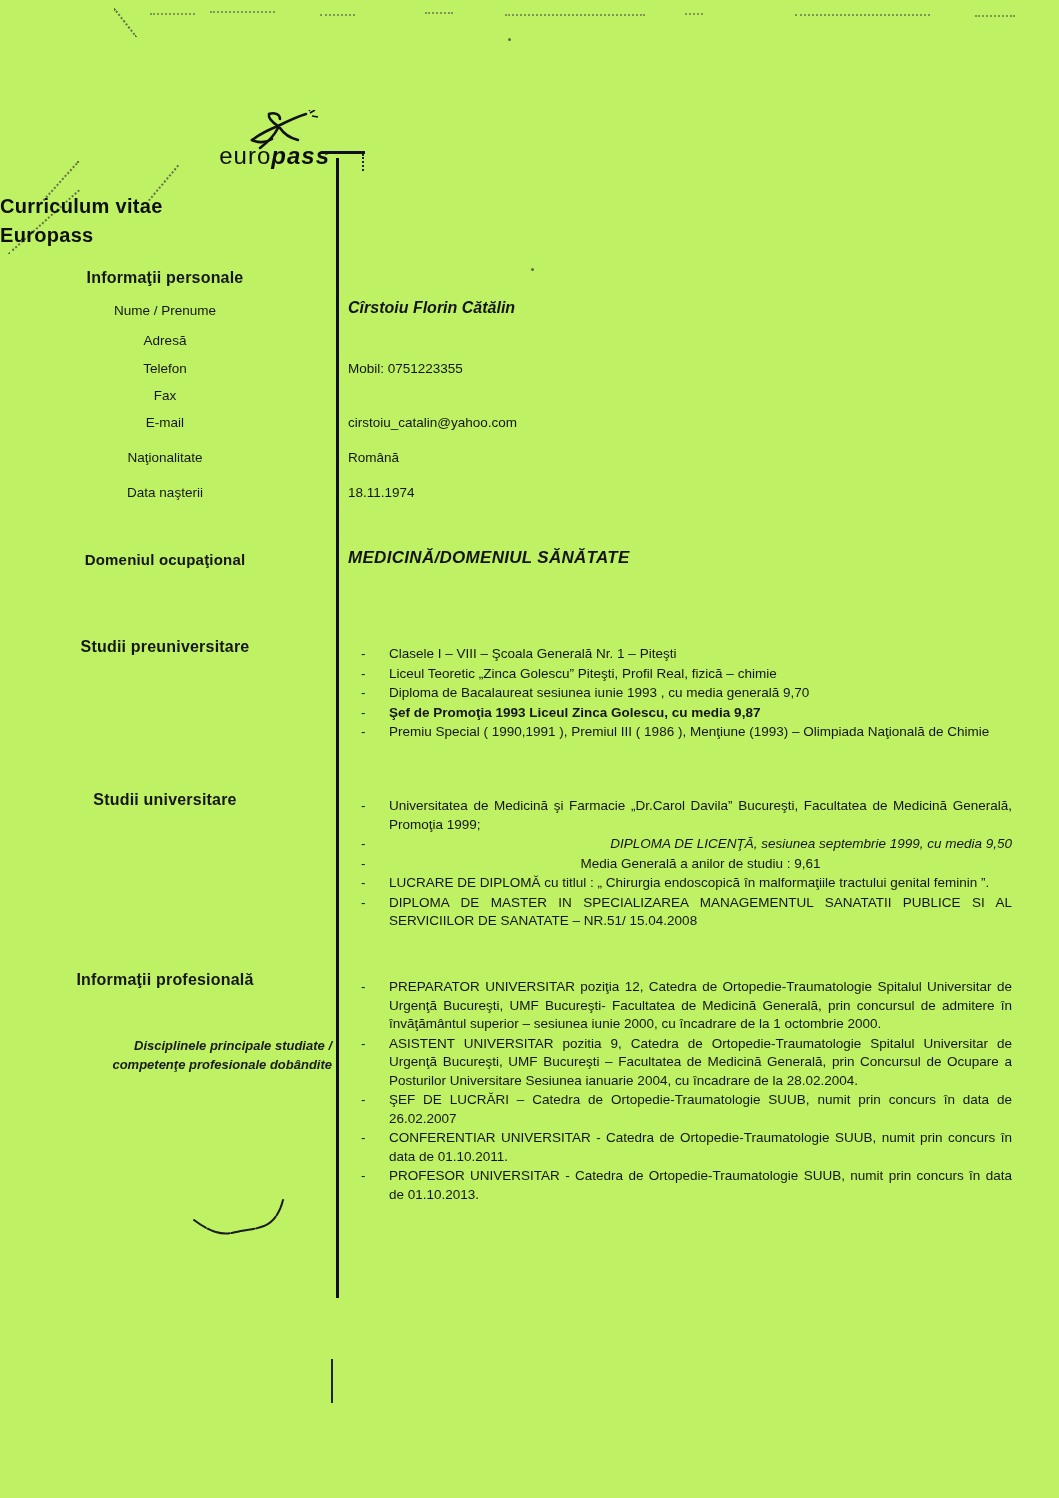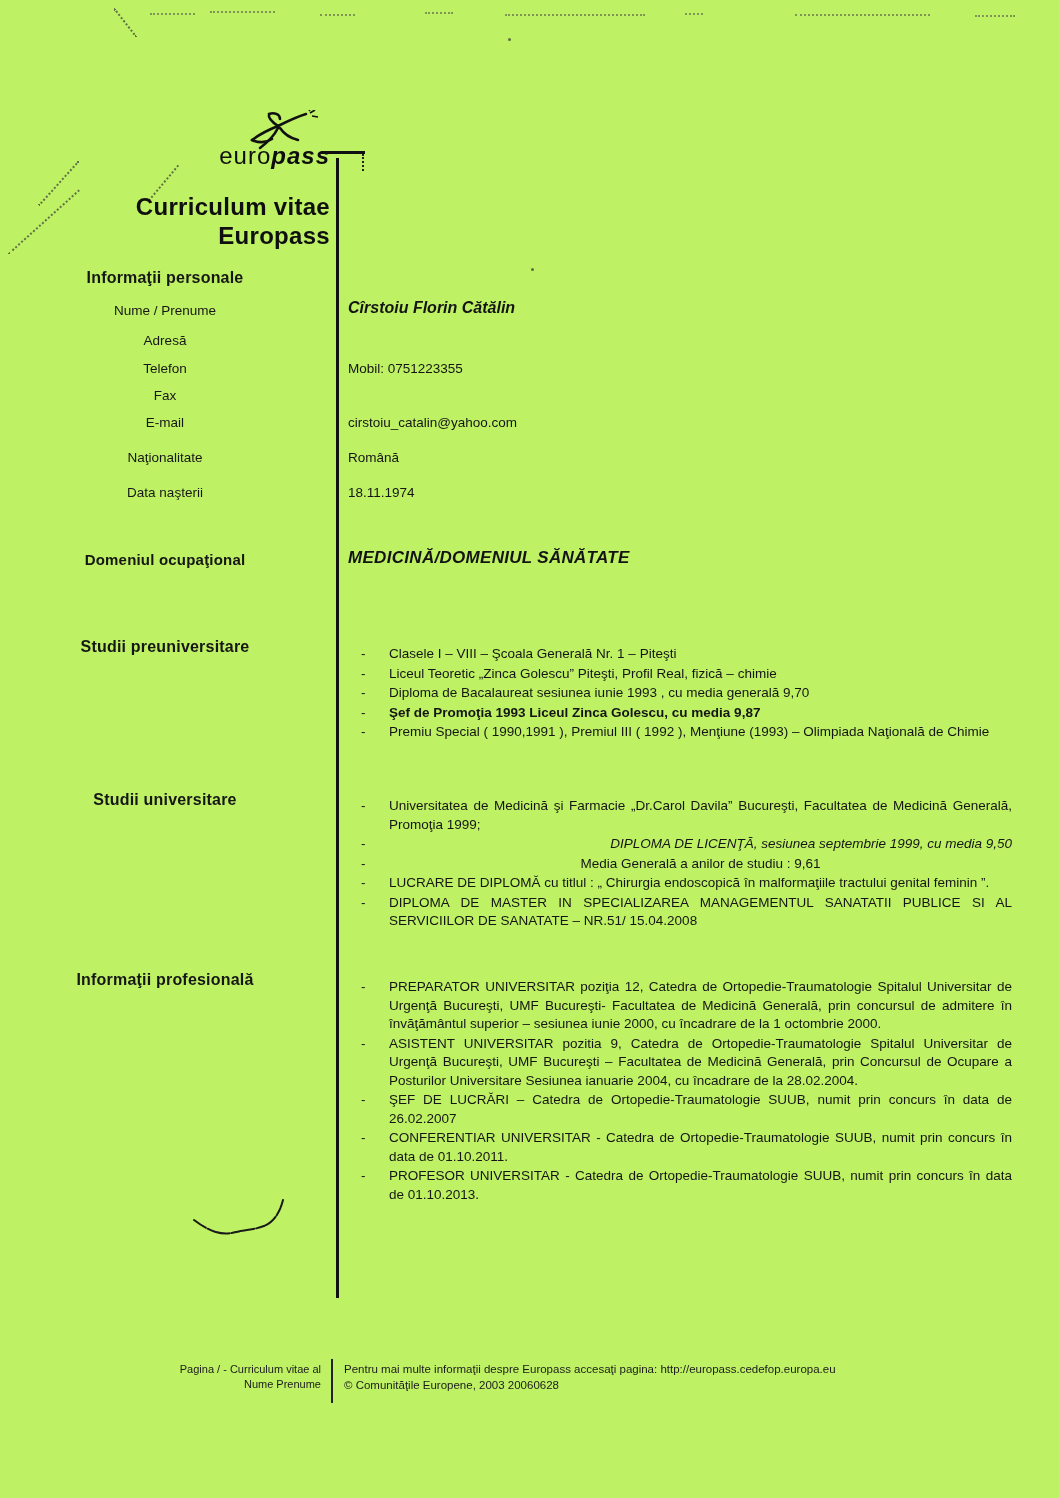--- a/index.html
+++ b/index.html
@@ -30,22 +30,22 @@
   }
   .logo-word .euro{font-weight:400;}
   .logo-word .pass{font-weight:700;font-style:italic;}
   
   .lbl{
     position:absolute;left:0;width:330px;text-align:center;
     font-size:13.5px;line-height:17px;color:#161616;
   }
   .lbl.head{font-weight:700;font-size:16px;letter-spacing:.2px;}
   .title-block{
-    position:absolute;left:0;top:192px;width:330px;text-align:right;
-    font-weight:700;font-size:24px;line-height:29px;color:#0f0f0f;letter-spacing:.3px;
+    position:absolute;left:0;top:192px;width:330px;
+    font-weight:700;font-size:20px;line-height:29px;color:#0f0f0f;letter-spacing:.3px;
   }
   .sub-lbl{
     position:absolute;left:0;width:332px;text-align:right;
     font-weight:700;font-style:italic;font-size:13px;line-height:19px;color:#1a1a1a;
   }
   
   .val{
     position:absolute;left:348px;width:670px;
     font-size:13.5px;line-height:17px;color:#141414;
   }
@@ -151,21 +151,21 @@
     <div class="li">
         <span class="dash">-</span>
         <span class="txt" style="text-align:left;">Diploma de Bacalaureat sesiunea iunie 1993 , cu media generală 9,70</span>
       </div>
     <div class="li">
         <span class="dash">-</span>
         <span class="txt" style="text-align:left;font-weight:bold;">Şef de Promoţia 1993 Liceul Zinca Golescu, cu media 9,87</span>
       </div>
     <div class="li">
         <span class="dash">-</span>
-        <span class="txt" style="text-align:left;">Premiu Special (  1990,1991 ), Premiul III ( 1992 ), Menţiune (1993) – Olimpiada Naţională de Chimie</span>
+        <span class="txt" style="text-align:left;">Premiu Special (  1990,1991 ), Premiul III ( 1986 ), Menţiune (1993) – Olimpiada Naţională de Chimie</span>
       </div>
   </div>
 
   <div class="lbl head" style="top:791px;">Studii universitare</div>
   <div class="list" style="top:797px;">
     <div class="li">
         <span class="dash">-</span>
         <span class="txt">Universitatea de Medicină şi Farmacie „Dr.Carol Davila” Bucureşti, Facultatea de Medicină Generală, Promoţia 1999;</span>
       </div>
     <div class="li">
@@ -180,20 +180,24 @@
         <span class="dash">-</span>
         <span class="txt">LUCRARE DE DIPLOMĂ cu titlul : „ Chirurgia endoscopică în malformaţiile tractului genital feminin ”.</span>
       </div>
     <div class="li">
         <span class="dash">-</span>
         <span class="txt">DIPLOMA DE MASTER IN SPECIALIZAREA MANAGEMENTUL SANATATII PUBLICE SI AL SERVICIILOR DE SANATATE – NR.51/ 15.04.2008</span>
       </div>
   </div>
 
   <div class="lbl head" style="top:971px;">Informaţii profesională</div>
+  <div class="sub-lbl" style="top:1036px;">
+    <div>Disciplinele principale studiate /</div>
+    <div>competenţe profesionale dobândite</div>
+  </div>
   <div class="list" style="top:978px;">
     <div class="li">
         <span class="dash">-</span>
         <span class="txt">PREPARATOR  UNIVERSITAR poziţia 12, Catedra de Ortopedie-Traumatologie Spitalul Universitar de Urgenţă Bucureşti, UMF Bucureşti- Facultatea de Medicină Generală, prin concursul de admitere în învăţământul superior – sesiunea iunie 2000, cu încadrare de la 1 octombrie 2000.</span>
       </div>
     <div class="li">
         <span class="dash">-</span>
         <span class="txt">ASISTENT  UNIVERSITAR pozitia 9, Catedra de Ortopedie-Traumatologie Spitalul Universitar de Urgenţă Bucureşti, UMF Bucureşti – Facultatea de Medicină Generală, prin Concursul de Ocupare a Posturilor Universitare Sesiunea ianuarie 2004, cu încadrare de la 28.02.2004.</span>
       </div>
     <div class="li">
@@ -207,23 +211,15 @@
     <div class="li">
         <span class="dash">-</span>
         <span class="txt">PROFESOR UNIVERSITAR - Catedra de Ortopedie-Traumatologie SUUB, numit prin concurs în data de 01.10.2013.</span>
       </div>
   </div>
 
   <svg class="scribble" viewBox="0 0 120 60">
     <path d="M6 28 C 22 40, 34 44, 48 40 C 60 37, 66 38, 76 34 C 86 30, 92 20, 95 8" fill="none" stroke="#1a1a1a" stroke-width="2" stroke-linecap="round" stroke-dasharray="14 2 8 1"></path>
   </svg>
 
-  <div class="footer-left">
-    <div>Pagina / - Curriculum vitae al</div>
-    <div>Nume Prenume</div>
-  </div>
   <div class="footer-divider"></div>
-  <div class="footer-right">
-    <div>Pentru mai multe informaţii despre Europass accesaţi pagina: http://europass.cedefop.europa.eu</div>
-    <div>© Comunităţile Europene, 2003   20060628</div>
-  </div>
 
 </div>
 
 </body></html>

